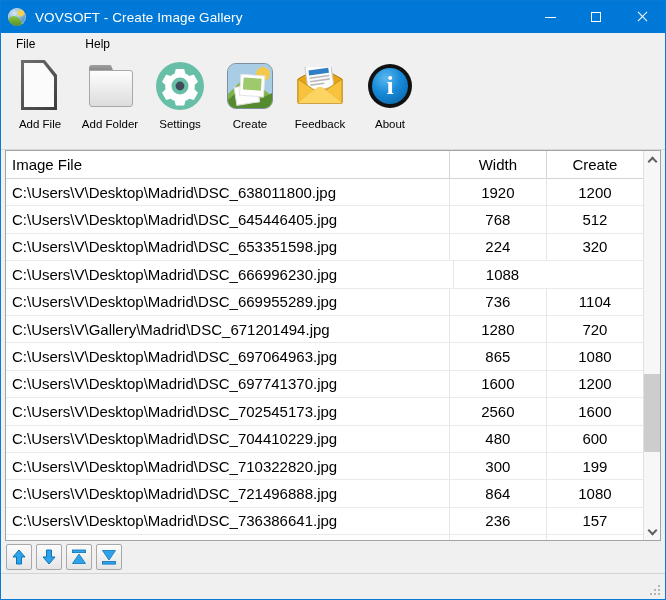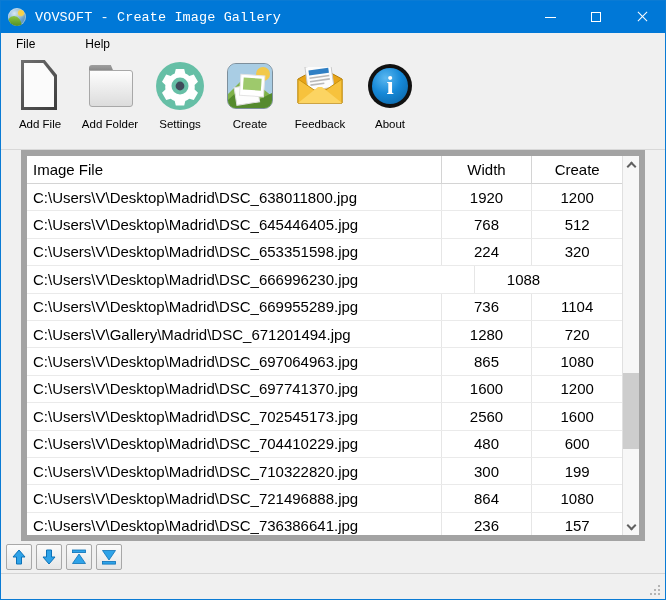--- a/index.html
+++ b/index.html
@@ -35,21 +35,20 @@
     background: linear-gradient(to bottom,#8cc63f,#4f8a22);
   }
   .app-icon::after {
     content:""; position:absolute; right:2px; top:2px;
     width:6px; height:6px; border-radius:50%;
     background:#f5d14a; box-shadow:0 0 3px #f7e08a;
   }
   .title-text {
     color: #ffffff; font-size: 13.5px; letter-spacing: .1px;
     white-space: nowrap;
-    font-family: Liberation Mono, monospace;
   }
   .win-controls { position: absolute; right: 0; top: 0; height: 32px; display: flex; }
   .win-btn {
     width: 46px; height: 32px; display: flex; align-items: center; justify-content: center;
     color: #ffffff;
   }
   .glyph-min { width: 11px; height: 1px; background: #fff; }
   .glyph-max { width: 10px; height: 10px; border: 1px solid #fff; }
   .glyph-close { position: relative; width: 12px; height: 12px; }
   .glyph-close::before, .glyph-close::after {
@@ -128,22 +127,22 @@
     content:""; position:absolute; left:4px; top:4px; width:36px; height:36px; border-radius:50%;
     background: radial-gradient(circle at 38% 28%, #5bb8f0 0%, #1689d8 45%, #0a5f9e 100%);
   }
   .about-i {
     position:relative; z-index:2; color:#fff; font-size:26px; line-height:26px;
     font-family:"Liberation Serif", serif; font-weight:700;
   }
 
   
   .list-wrap {
-    flex: 1 1 auto; margin: 0 20px; background:#fff;
-    border:6px solid #a3a3a3; display:flex; overflow:hidden;
+    flex: 1 1 auto; margin: 0 4px; background:#fff;
+    border:1px solid #a3a3a3; display:flex; overflow:hidden;
   }
   .list-main { flex:1 1 auto; display:flex; flex-direction:column; overflow:hidden; }
   .row {
     display:flex; height:27.4px; align-items:center;
     border-bottom:1px solid #eaeaea; flex:0 0 auto;
   }
   .row.header { border-bottom:1px solid #d4d4d4; height:28px; }
   .c-file  { width:447px; padding-left:6px; font-size:15px; color:#000; white-space:nowrap; overflow:hidden; }
   .c-num   { width:98px; text-align:center; font-size:15px; color:#000;
              border-left:1px solid #e6e6e6; height:100%; display:flex;

